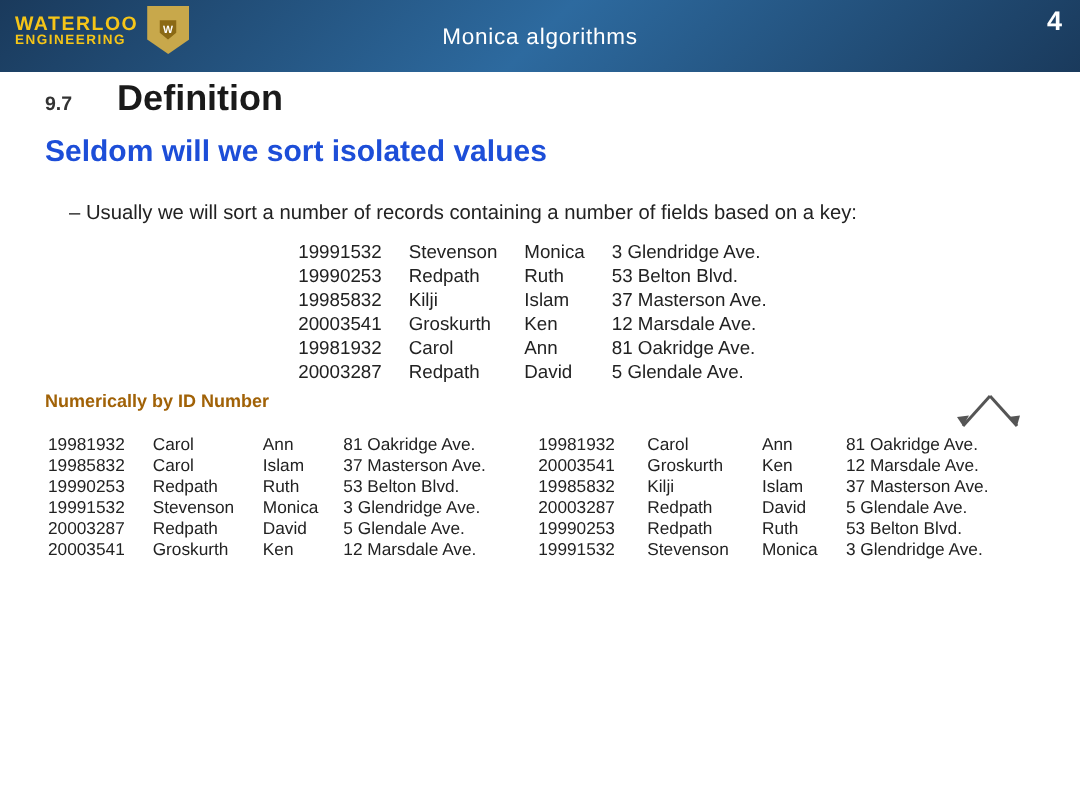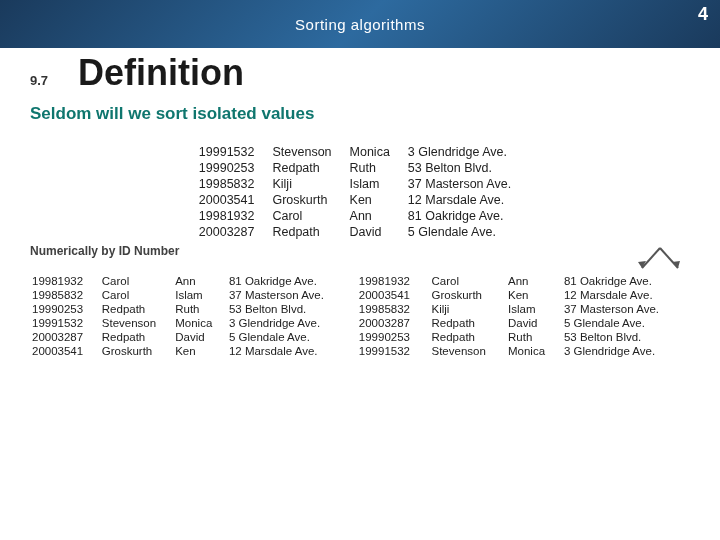--- a/index.html
+++ b/index.html
@@ -76,32 +76,32 @@
     }
 
     .section-label {
       font-size: 13px;
       font-weight: bold;
       color: #333;
       margin-top: 2px;
     }
 
     .definition-title {
-      font-size: 36px;
+      font-size: 24px;
       font-weight: bold;
       text-align: center;
       color: #1a1a1a;
       margin-top: -4px;
       margin-bottom: 10px;
     }
 
     .subtitle {
-      font-size: 17px;
-      font-weight: bold;
-      color: #0f766e;
+      font-size: 20px;
+      font-weight: bold;
+      color: #1d4ed8;
       margin-bottom: 20px;
     }
 
     .dash-item {
       font-size: 13.5px;
       color: #222;
       margin-left: 16px;
       margin-bottom: 6px;
       line-height: 1.4;
     }
@@ -131,21 +131,21 @@
     .bottom-left {
       flex: 0 0 48%;
     }
     .bottom-right {
       flex: 0 0 50%;
     }
 
     .sort-label {
       font-size: 12px;
       font-weight: bold;
-      color: #404040;
+      color: #a16207;
       margin-bottom: 3px;
     }
 
     .sort-table {
       border-collapse: collapse;
       font-size: 11.5px;
       width: 100%;
     }
     .sort-table td {
       padding: 1px 8px 1px 2px;
@@ -161,32 +161,45 @@
       display: flex;
       justify-content: space-between;
       margin-bottom: 2px;
     }
 
   </style>
 </head>
 <body>
 
 <div class="header">
-  <span class="header-title">Sorting algorithms</span>
+  <div class="logo-area">
+    <div class="logo-waterloo">
+      <span class="uw-text">WATERLOO</span>
+      <span class="eng-text">ENGINEERING</span>
+    </div>
+    <div class="logo-shield">
+      <svg width="16" height="18" viewBox="0 0 16 18">
+        <polygon points="8,16 2,11 2,2 14,2 14,11" fill="#8b6914" stroke="#c8a84b" stroke-width="1"></polygon>
+        <text x="8" y="11" text-anchor="middle" fill="#fff" font-size="7" font-weight="bold">W</text>
+      </svg>
+    </div>
+  </div>
+  <span class="header-title">Monica algorithms</span>
   <span class="slide-num">4</span>
 </div>
 
 <div class="content">
 
   <div style="display:flex; align-items:baseline; gap:30px;">
     <span class="section-label">9.7</span>
     <span class="definition-title">Definition</span>
   </div>
 
   <div class="subtitle">Seldom will we sort isolated values</div>
+  <div class="dash-item">– Usually we will sort a number of records containing a number of fields based on a key:</div>
 
   <div class="middle-table-wrapper">
     <table class="records-table">
       <tbody id="middle-table-body">
           <tr>
             <td>19991532</td>
                     <td>Stevenson</td>
                     <td>Monica</td>
                     <td>3 Glendridge Ave.</td>
           </tr>

